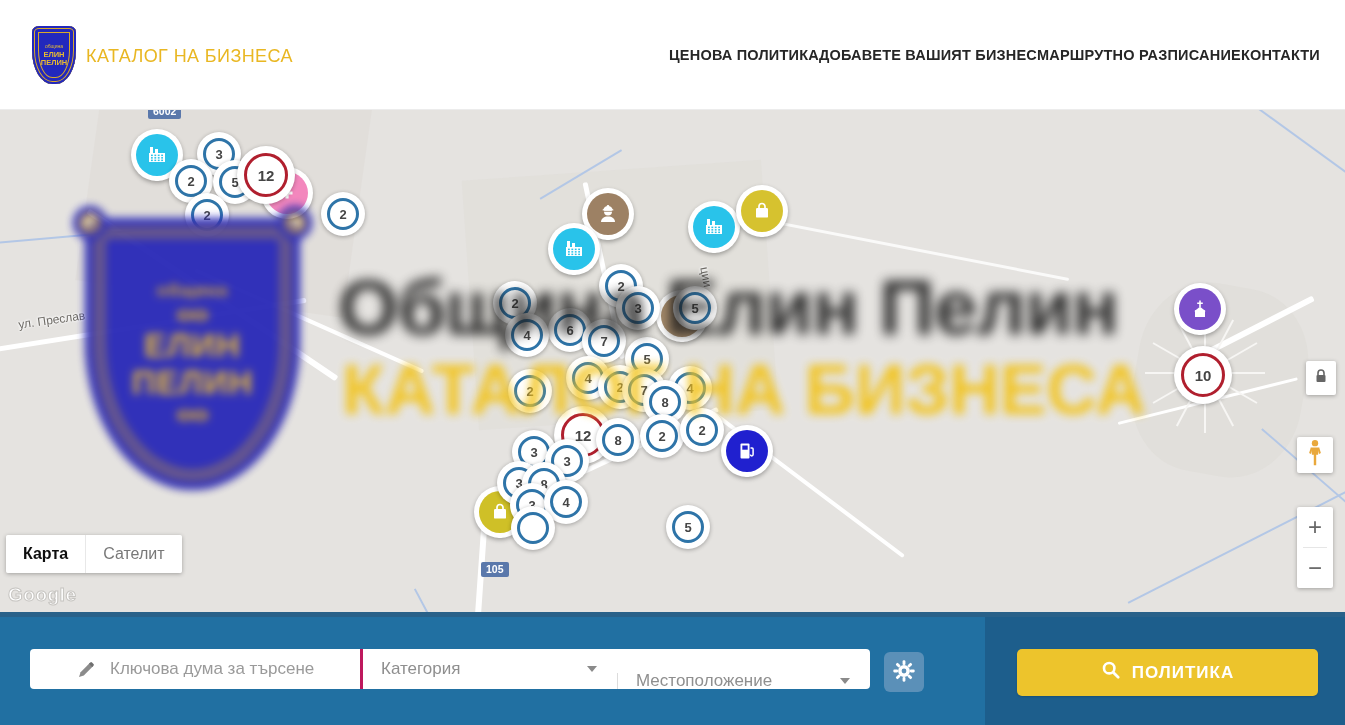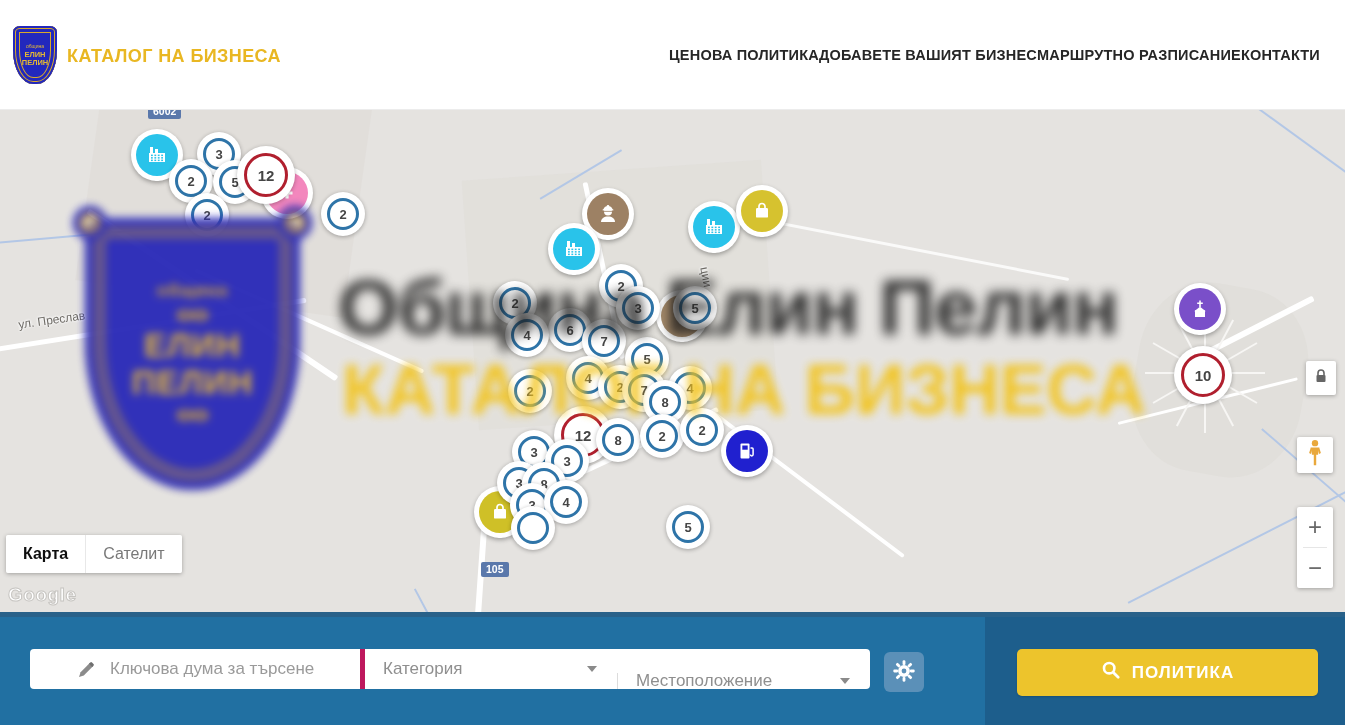--- a/index.html
+++ b/index.html
@@ -1,29 +1,29 @@
 <!DOCTYPE html>
 <html><head>
 <meta charset="utf-8">
 <style>
   * { margin:0; padding:0; box-sizing:border-box; }
   html,body { width:1345px; height:725px; overflow:hidden; }
   body { font-family:"Liberation Sans","DejaVu Sans",sans-serif; background:#fff; position:relative; }
 
   
   .header { position:absolute; left:0; top:0; width:1345px; height:110px; background:#fff; border-bottom:1px solid #ececec; z-index:30; }
-  .logo-wrap { position:absolute; left:13px; top:26px; display:flex; align-items:center; cursor:pointer; }
+  .logo-wrap { position:absolute; left:32px; top:26px; display:flex; align-items:center; cursor:pointer; }
   .crest { position:relative; width:44px; height:58px; background:#2228bd; border-radius:7px 7px 46% 46% / 6px 6px 58% 58%;
            box-shadow: inset 0 0 0 2px #2228bd, inset 0 0 0 3px #d9a92a, inset 0 0 0 6px #2228bd, inset 0 0 0 7px #d9a92a;
            display:flex; flex-direction:column; align-items:center; justify-content:center; }
   .crest .c-top { color:#e7bb32; font-size:5px; margin-bottom:2px; }
   .crest .c-line { color:#e7bb32; font-size:7.5px; font-weight:bold; line-height:8px; }
   .logo-text { margin-left:10px; }
   .logo-title { font-size:21px; font-weight:bold; color:#414141; letter-spacing:.2px; }
-  .logo-sub { font-size:18px; font-weight:bold; color:#e9b722; letter-spacing:.4px; margin-top:2px; }
+  .logo-sub { font-size:18px; font-weight:normal; color:#e9b722; letter-spacing:.4px; margin-top:2px; }
   .nav { position:absolute; right:25px; top:0; height:110px; display:flex; align-items:center; }
   .nav-item { font-size:14.5px; font-weight:bold; color:#262626; letter-spacing:.2px; cursor:pointer; white-space:nowrap; }
 
   
   .map { position:absolute; left:0; top:110px; width:1345px; height:502px; background:#e5e3e0; overflow:hidden; }
   .block { position:absolute; background:#dedbd5; }
   .road { position:absolute; background:#ffffff; border-radius:2px; transform-origin:0 50%; }
   .water { position:absolute; background:#b3c7e6; height:1.5px; transform-origin:0 50%; }
   .vweb { position:absolute; background:#f7f6f4; height:2px; transform-origin:50% 50%; }
 
@@ -93,21 +93,21 @@
   .zdiv { width:24px; height:1px; background:#e6e6e6; }
 
   
   .searchbar { position:absolute; left:0; top:612px; width:1345px; height:113px; background:#2170a2;
                border-top:5px solid #296189; z-index:20; }
   .searchbar-dark { position:absolute; left:985px; top:0; width:360px; height:108px; background:#1d5e8c; }
   .sform { position:absolute; left:30px; top:32px; width:840px; height:40px; background:#fff; border-radius:4px;
            display:flex; align-items:stretch; }
   .sfield { display:flex; align-items:center; cursor:pointer; position:relative; }
   .sf-key { width:330px; }
-  .sf-cat { width:257px; border-left:5px solid #be185d; }
+  .sf-cat { width:257px; border-left:3px solid #be185d; }
   .sf-loc { width:253px; border-left:1px solid #dcdcdc;margin-top:24px; }
   .sf-key .icn { margin-left:46px; display:flex; }
   .sf-key input { border:none; outline:none; flex:1; margin-left:13px; margin-right:8px; font-size:17px;
                   color:#444; font-family:inherit; background:transparent; }
   .sf-key input::placeholder { color:#9a9a9a; }
   .sel-label { font-size:17px; color:#8f8f8f; margin-left:18px; flex:1; }
   .caret { width:0; height:0; border-left:5px solid transparent; border-right:5px solid transparent;
            border-top:6px solid #8a8a8a; margin-right:20px; }
   .gear-btn { position:absolute; left:884px; top:35px; width:40px; height:40px; background:#5b90b8;
               border:none; border-radius:6px; display:flex; align-items:center; justify-content:center; cursor:pointer; }

